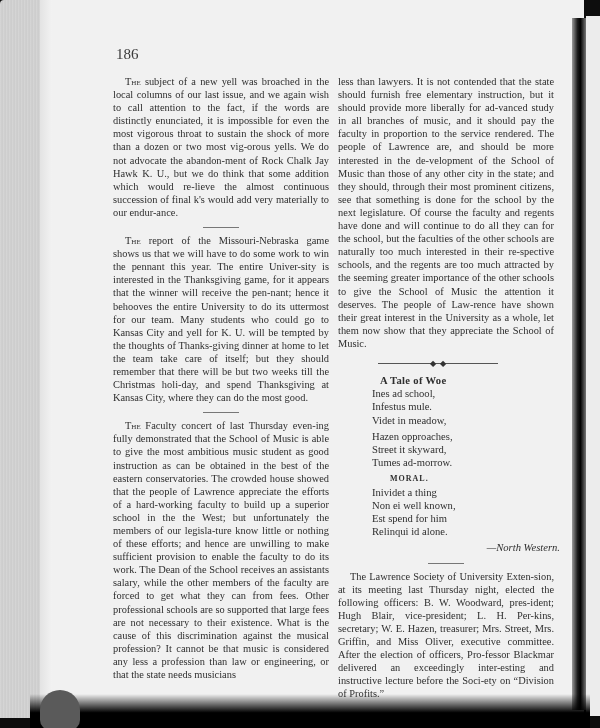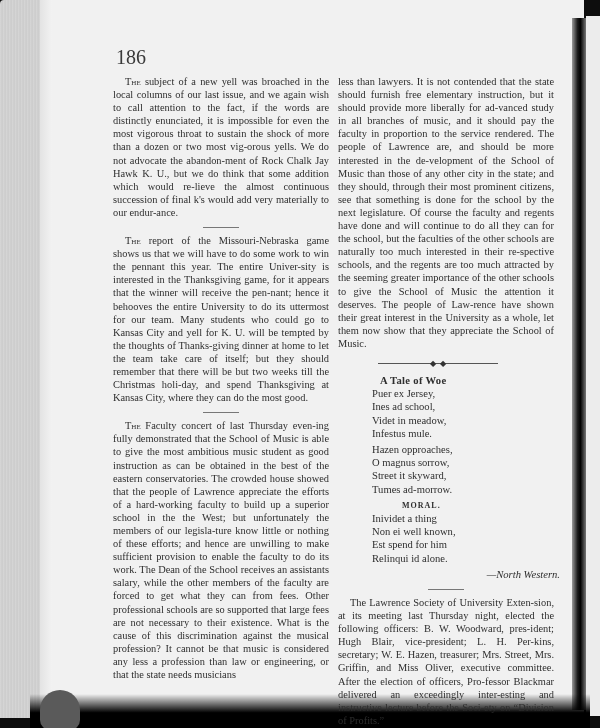--- a/index.html
+++ b/index.html
@@ -32,21 +32,21 @@
   }
   .bottom-shadow {
     position: absolute; left: 30px; top: 694px; width: 560px; height: 34px;
     background: linear-gradient(180deg, rgba(0,0,0,0) 0%, #000 55%);
   }
   .clip-blob {
     position: absolute; left: 40px; top: 690px; width: 40px; height: 40px;
     border-radius: 50% 50% 10px 10px; background: #5a5a5a;
   }
   .header { position: absolute; top: 46px; left: 116px; width: 450px; height: 26px; }
-  .page-number { position: absolute; left: 0; top: 0; font-size: 20px; color: #3a3a3a; }
+  .page-number { position: absolute; left: 0; top: 0; font-size: 15px; color: #3a3a3a; }
   .running-title {
     position: absolute; left: 114px; top: -2px; font-size: 21px; color: #2a2a2a; letter-spacing: 0.5px;
   }
   .col {
     position: absolute; font-size: 10.4px; line-height: 13.1px; color: #2e2e2e;
     text-align: justify; hyphens: manual;
   }
   .col-left { left: 113px; top: 75px; width: 216px; }
   .col-right { left: 338px; top: 75px; width: 216px; }
   .para { margin: 0; text-indent: 12px; }
@@ -58,21 +58,21 @@
   }
   .ornament::before {
     content: ""; position: absolute; left: 0; right: 0; top: 3px; height: 1px; background: #555;
   }
   .ornament span {
     position: absolute; top: -3px; font-size: 8px; color: #333;
   }
   .poem { margin-left: 34px; font-size: 10.6px; line-height: 13.2px; text-align: left; }
   .poem-title { margin-left: 8px; font-weight: bold; letter-spacing: 0.3px; }
   .stanza { margin: 0 0 3px 0; }
-  .moral-label { font-size: 8px; letter-spacing: 1px; margin-left: 30px; font-weight: bold; }
+  .moral-label { font-size: 8px; letter-spacing: 1px; margin-left: 18px; font-weight: bold; }
   .poem-source { text-align: right; font-style: italic; margin-right: -6px; }
   .line { display: block; }
 </style>
 </head>
 <body>
 
 <div class="page-edge"></div>
 <div class="page"></div>
 <div class="gutter"></div>
 <div class="next-page"></div>
@@ -95,28 +95,26 @@
   <p class="para" style="text-indent:0">less than lawyers.  It is not contended that the state should furnish free elementary instruction, but it should provide more liberally for ad-vanced study in all branches of music, and it should pay the faculty in proportion to the service rendered.  The people of Lawrence are, and should be more interested in the de-velopment of the School of Music than those of any other city in the state; and they should, through their most prominent citizens, see that something is done for the school by the next legislature.  Of course the faculty and regents have done and will continue to do all they can for the school, but the faculties of the other schools are naturally too much interested in their re-spective schools, and the regents are too much attracted by the seeming greater importance of the other schools to give the School of Music the attention it deserves.  The people of Law-rence have shown their great interest in the University as a whole, let them now show that they appreciate the School of Music.</p>
 
   <div class="ornament">
     <span style="left:52px">◆</span>
     <span style="left:62px">◆</span>
   </div>
 
   <div class="poem">
     <div class="poem-title">A Tale of Woe</div>
     <div class="stanza">
-      <span class="line">Puer ex Jersey,</span>
       <span class="line">Ines ad school,</span>
+      <span class="line">Infestus mule.</span>
       <span class="line">Videt in meadow,</span>
-      <span class="line">Infestus mule.</span>
     </div>
     <div class="stanza">
       <span class="line">Hazen opproaches,</span>
-      <span class="line">O magnus sorrow,</span>
       <span class="line">Street it skyward,</span>
       <span class="line">Tumes ad-morrow.</span>
     </div>
     <div class="moral-label">MORAL.</div>
     <div class="stanza">
       <span class="line">Inividet a thing</span>
       <span class="line">Non ei well known,</span>
       <span class="line">Est spend for him</span>
       <span class="line">Relinqui id alone.</span>
     </div>

